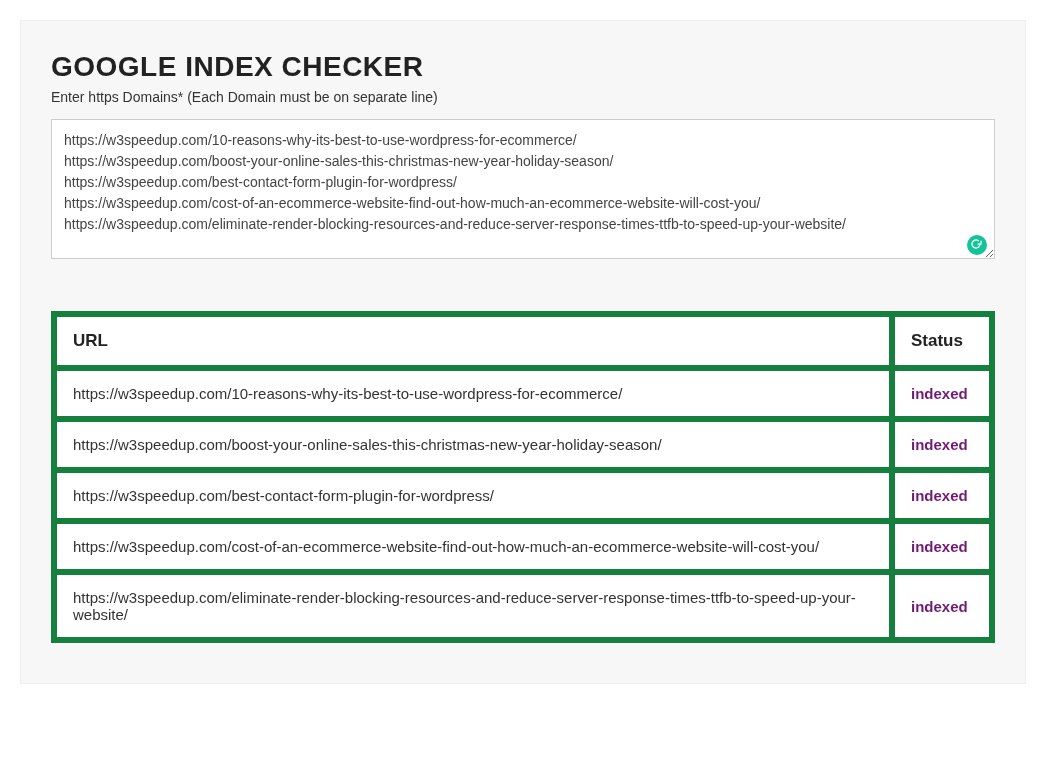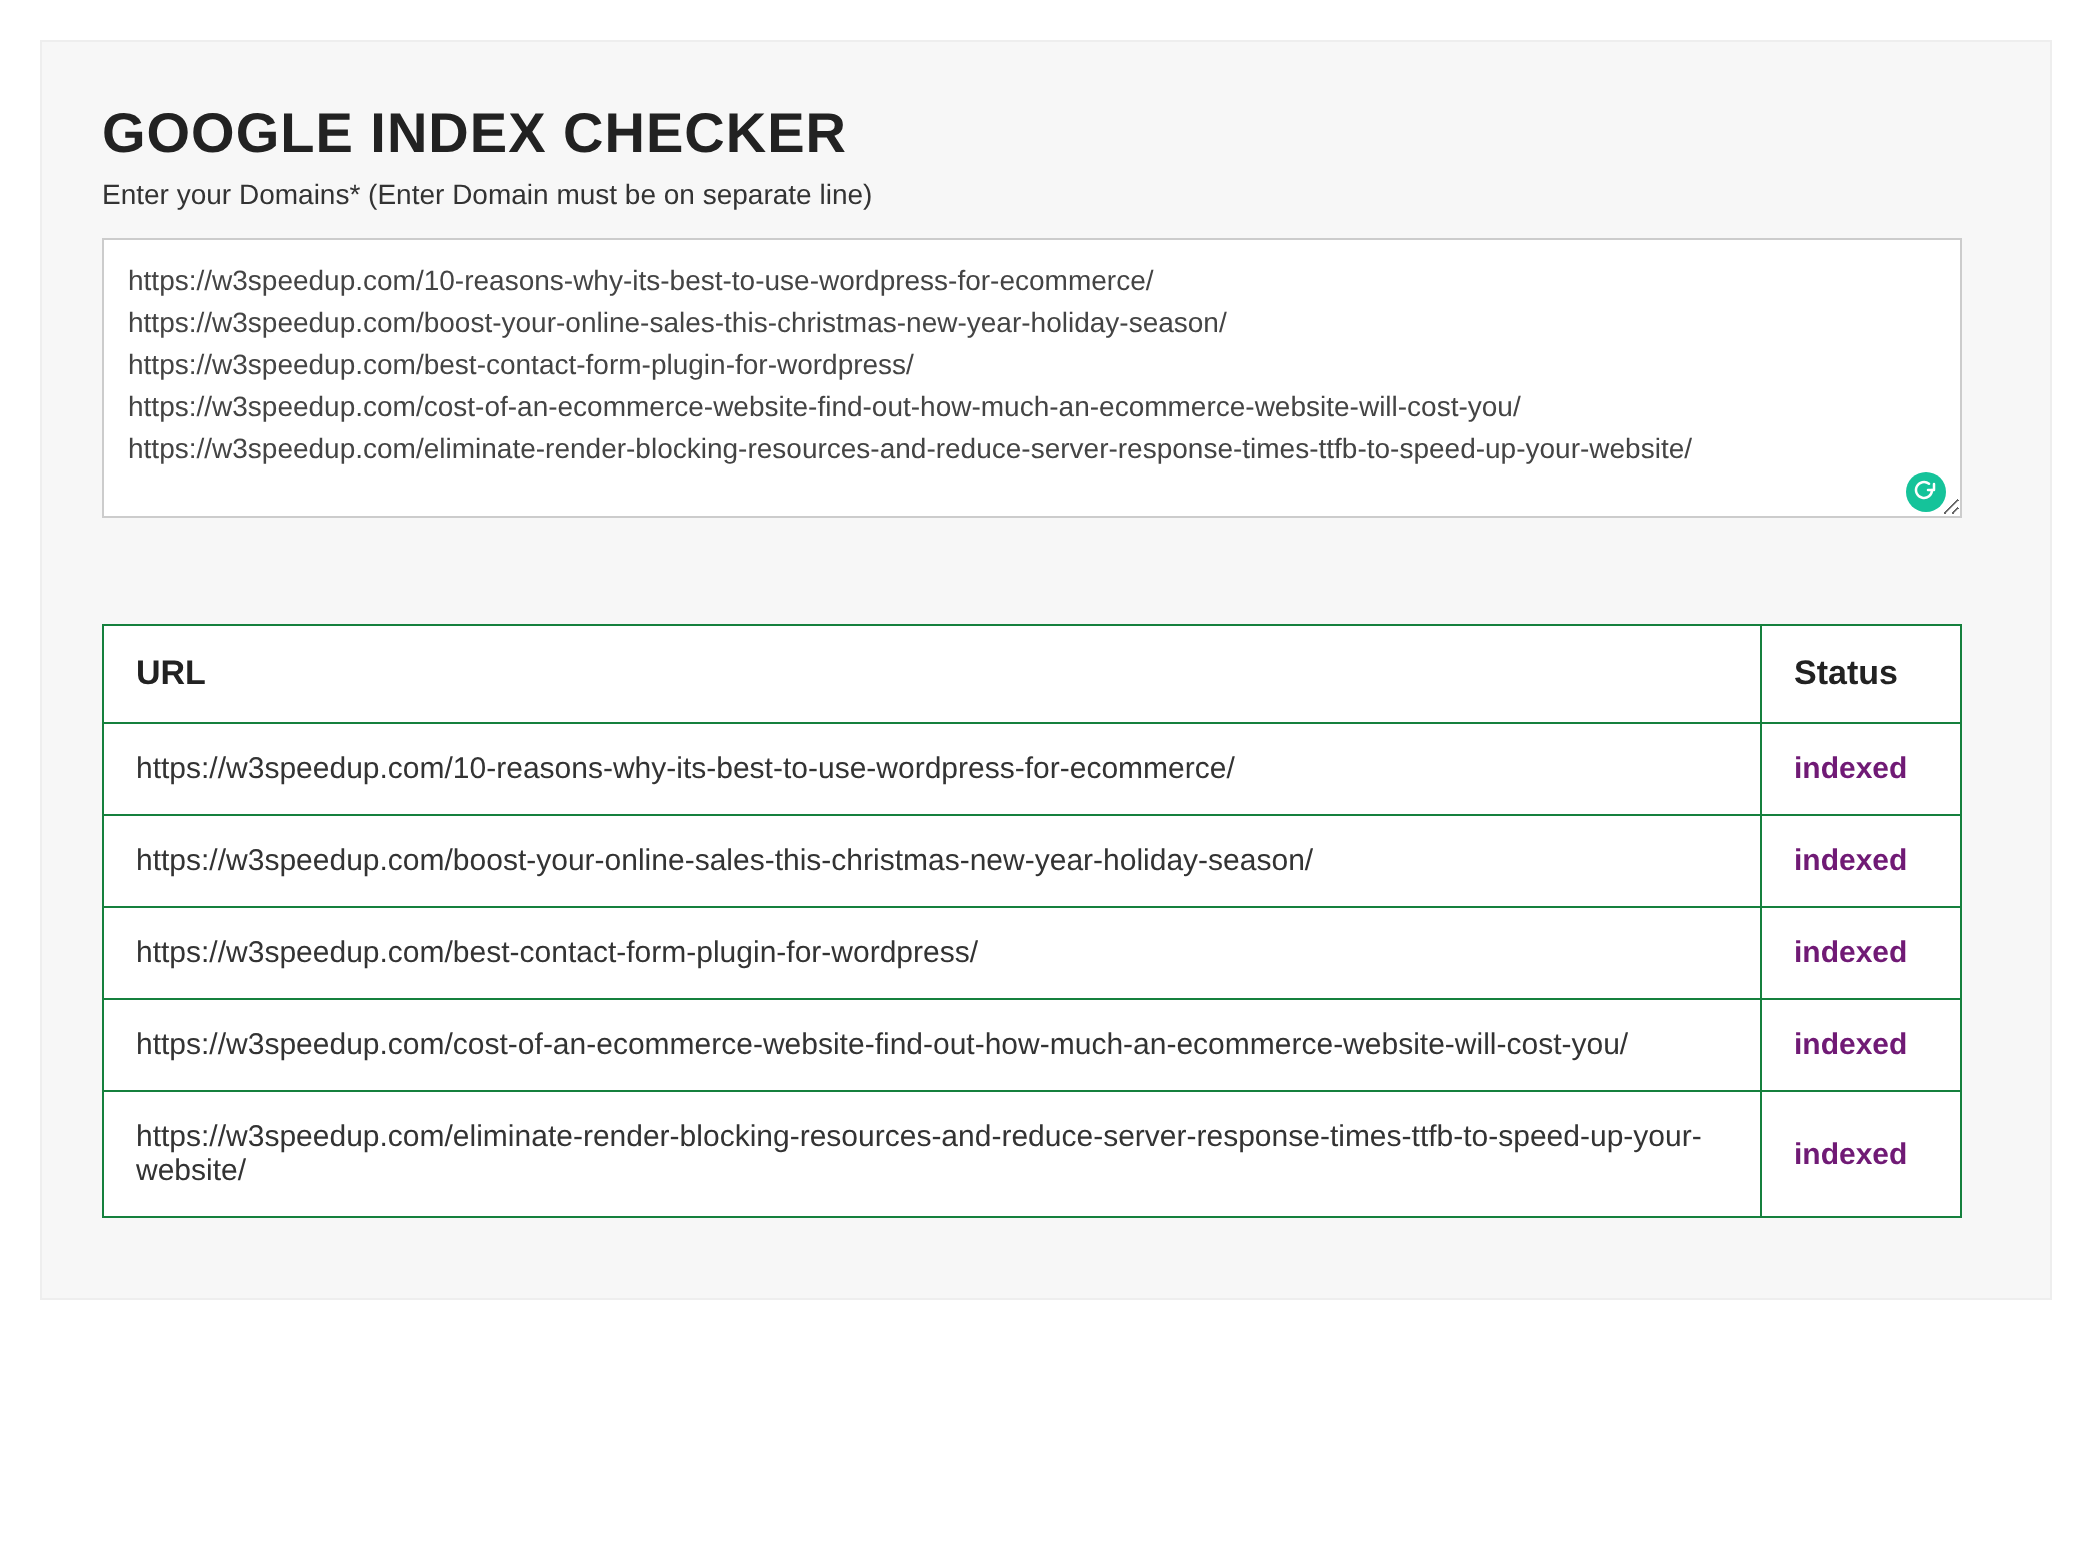--- a/index.html
+++ b/index.html
@@ -7,21 +7,21 @@
       margin: 0;
       padding: 0;
     }
     body {
       font-family: 'Segoe UI', Tahoma, Geneva, Verdana, sans-serif;
       background: #ffffff;
       padding: 20px;
     }
     .container {
       background: #f7f7f7;
-      padding: 30px 44px 40px 30px;
+      padding: 30px 30px 40px 30px;
       max-width: 1006px;
       margin: 0 auto;
       border: 1px solid #eeeeee;
     }
     h1 {
       font-size: 28px;
       font-weight: 700;
       color: #222;
       margin-bottom: 6px;
       letter-spacing: 0.5px;
@@ -77,21 +77,21 @@
       box-shadow: 0 1px 3px rgba(0,0,0,0.15), inset 0 1px 0 rgba(255,255,255,0.2);
     }
     table {
       width: 100%;
       border-collapse: collapse;
       background: #fff;
     }
     th, td {
       padding: 14px 16px;
       text-align: left;
-      border: 1px solid #15803d;
+      border: 6px solid #15803d;
       font-size: 15px;
     }
     th {
       font-weight: 700;
       color: #222;
       font-size: 17px;
     }
     td.url-cell {
       color: #333;
       word-break: break-word;
@@ -105,21 +105,21 @@
     th.status-header {
       width: 100px;
     }
   </style>
 </head>
 <body>
 
 <div class="container">
 
   <h1>GOOGLE INDEX CHECKER</h1>
-  <p class="subtitle">Enter your Domains* (Enter Domain must be on separate line)</p>
+  <p class="subtitle">Enter https Domains* (Each Domain must be on separate line)</p>
 
   <div class="textarea-wrapper">
     <textarea style="">https://w3speedup.com/10-reasons-why-its-best-to-use-wordpress-for-ecommerce/
 https://w3speedup.com/boost-your-online-sales-this-christmas-new-year-holiday-season/
 https://w3speedup.com/best-contact-form-plugin-for-wordpress/
 https://w3speedup.com/cost-of-an-ecommerce-website-find-out-how-much-an-ecommerce-website-will-cost-you/
 https://w3speedup.com/eliminate-render-blocking-resources-and-reduce-server-response-times-ttfb-to-speed-up-your-website/</textarea>
     <div class="grammarly-badge">
       <svg viewBox="0 0 24 24" fill="none">
           <path d="M18 10a8 8 0 1 1-3-6.25" stroke="#fff" stroke-width="2.5" fill="none" stroke-linecap="round"></path>

